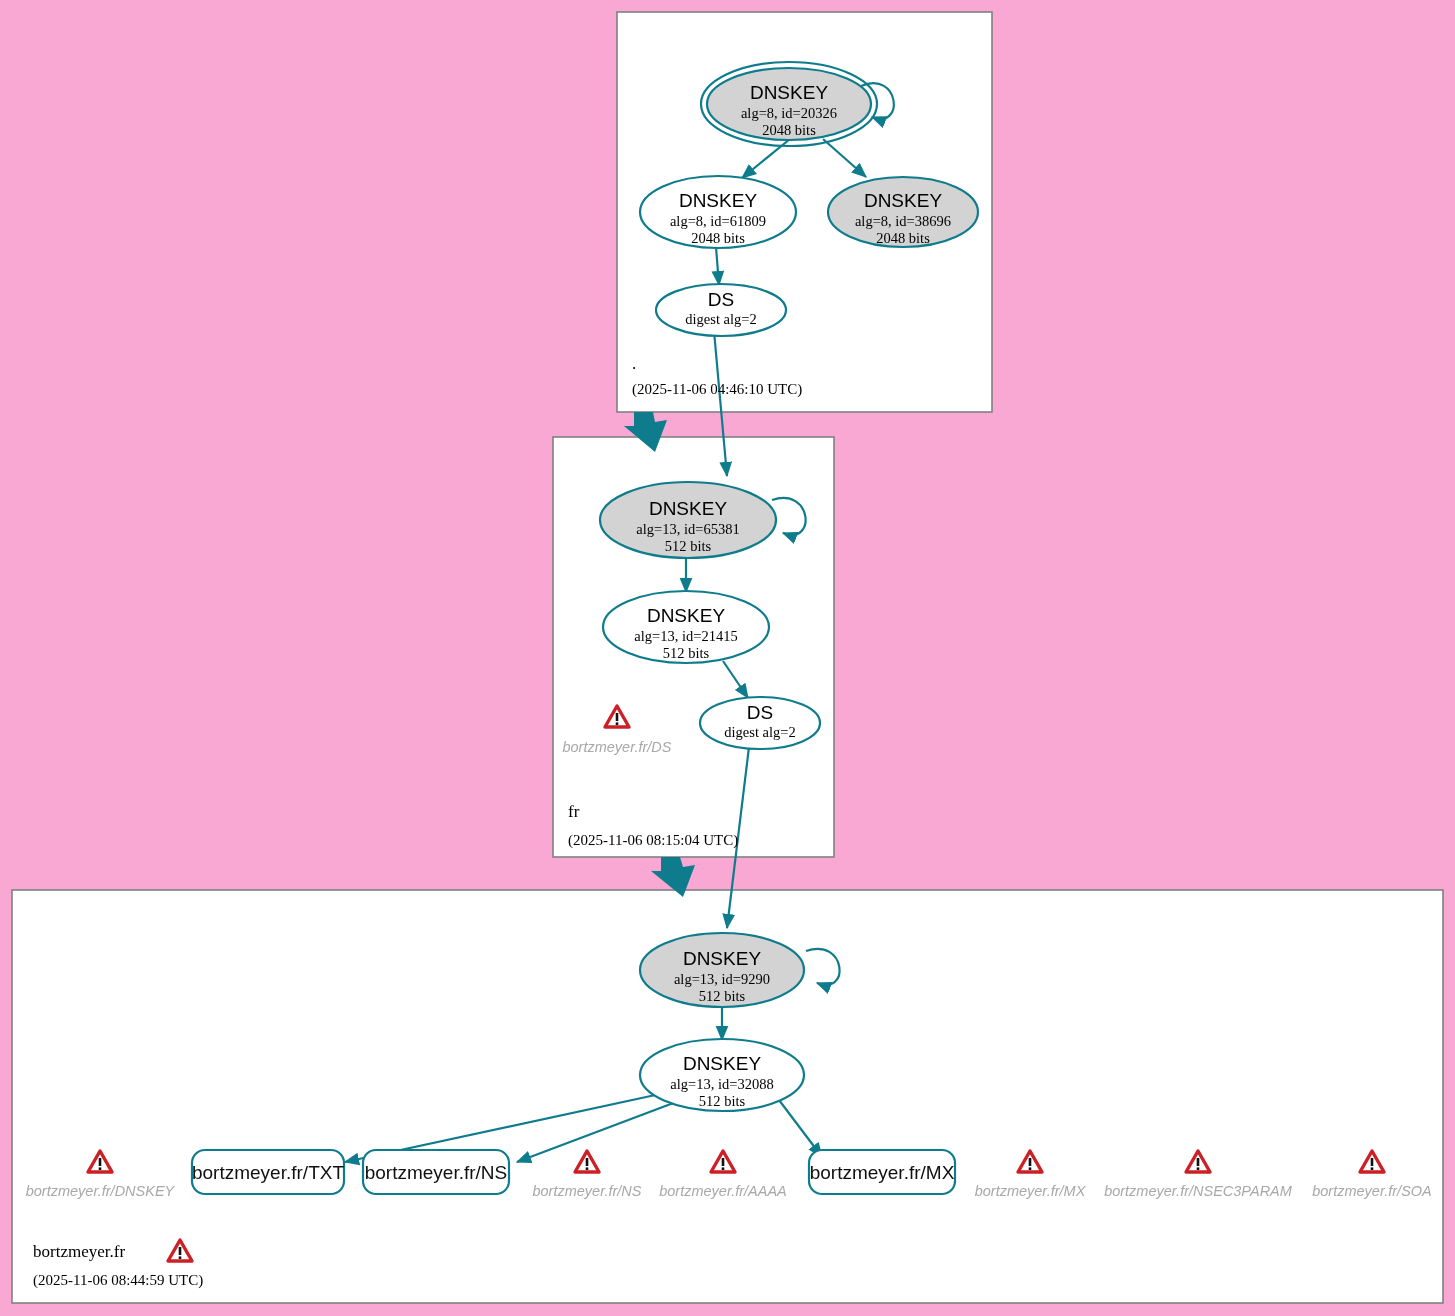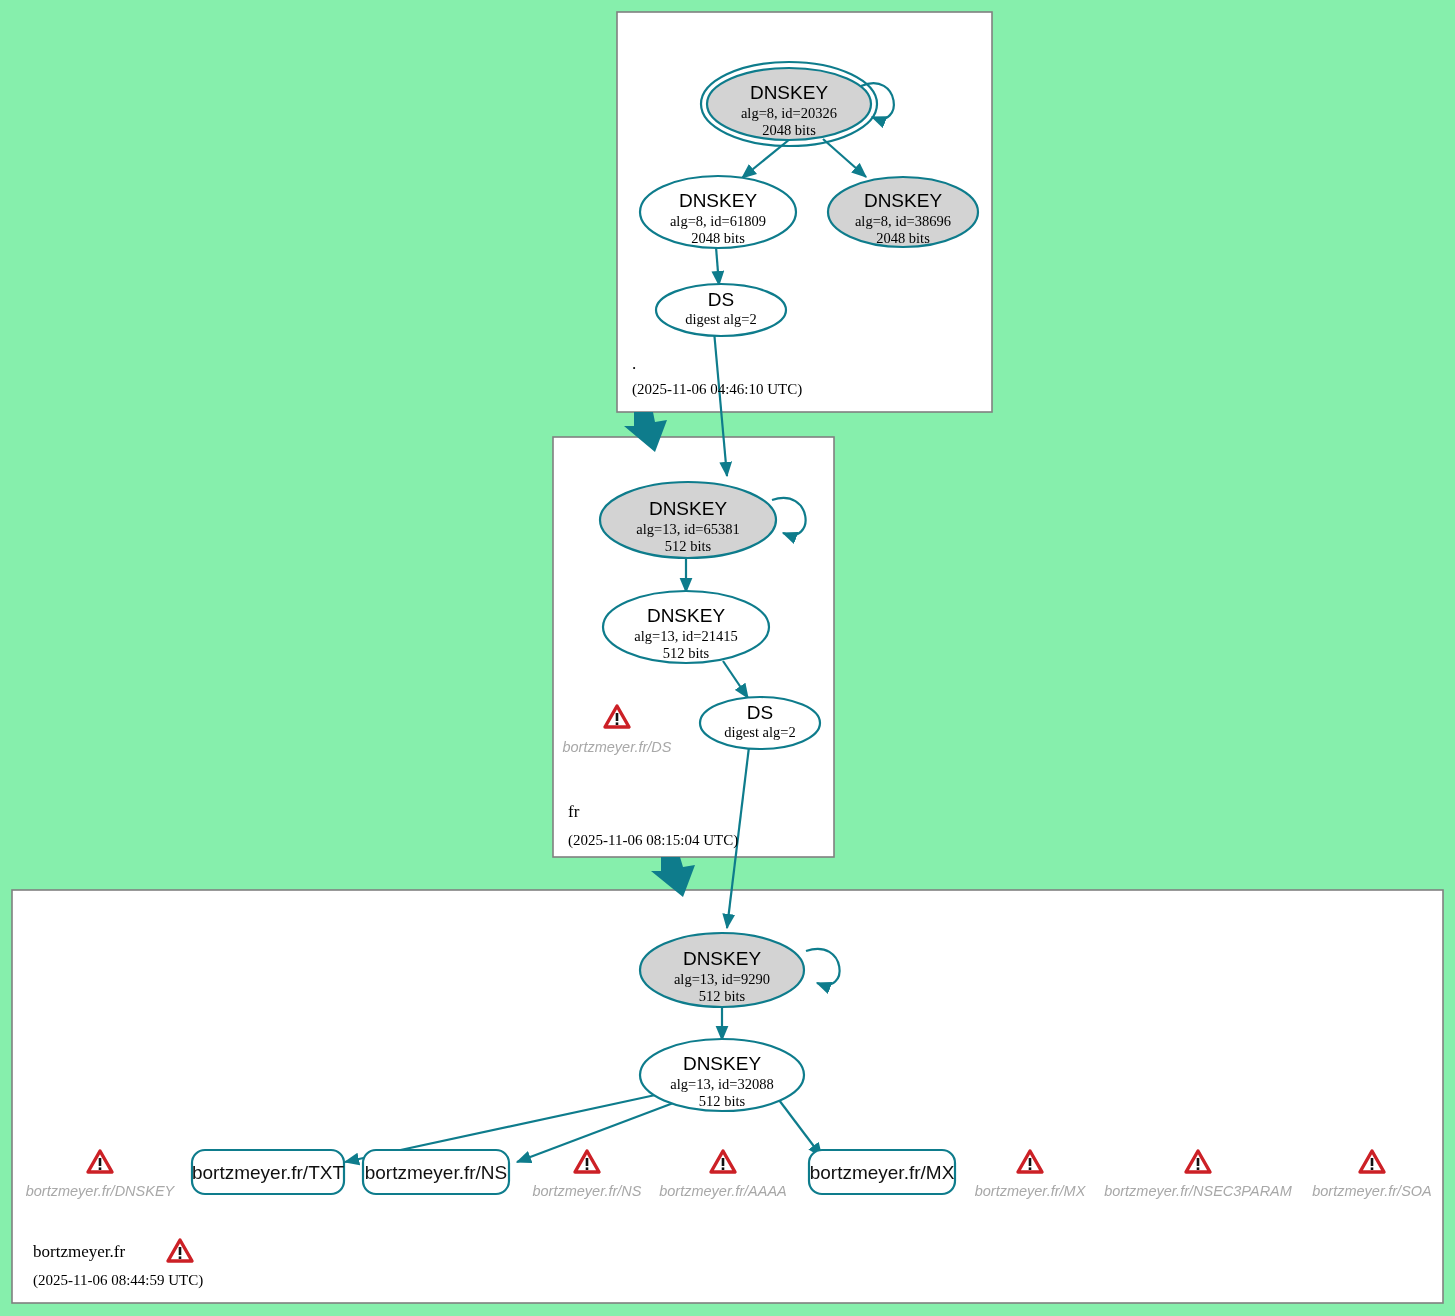--- a/index.html
+++ b/index.html
@@ -5,21 +5,21 @@
   html, body {
     margin: 0;
     padding: 0;
     background: #ffffff;
     font-family: "Liberation Serif", "DejaVu Serif", serif;
   }
   #canvas {
     position: relative;
     width: 1455px;
     height: 1316px;
-    background: #86efac;
+    background: #f9a8d4;
     overflow: hidden;
   }
   svg.layer {
     position: absolute;
     left: 0;
     top: 0;
     width: 1455px;
     height: 1316px;
     overflow: visible;
   }

